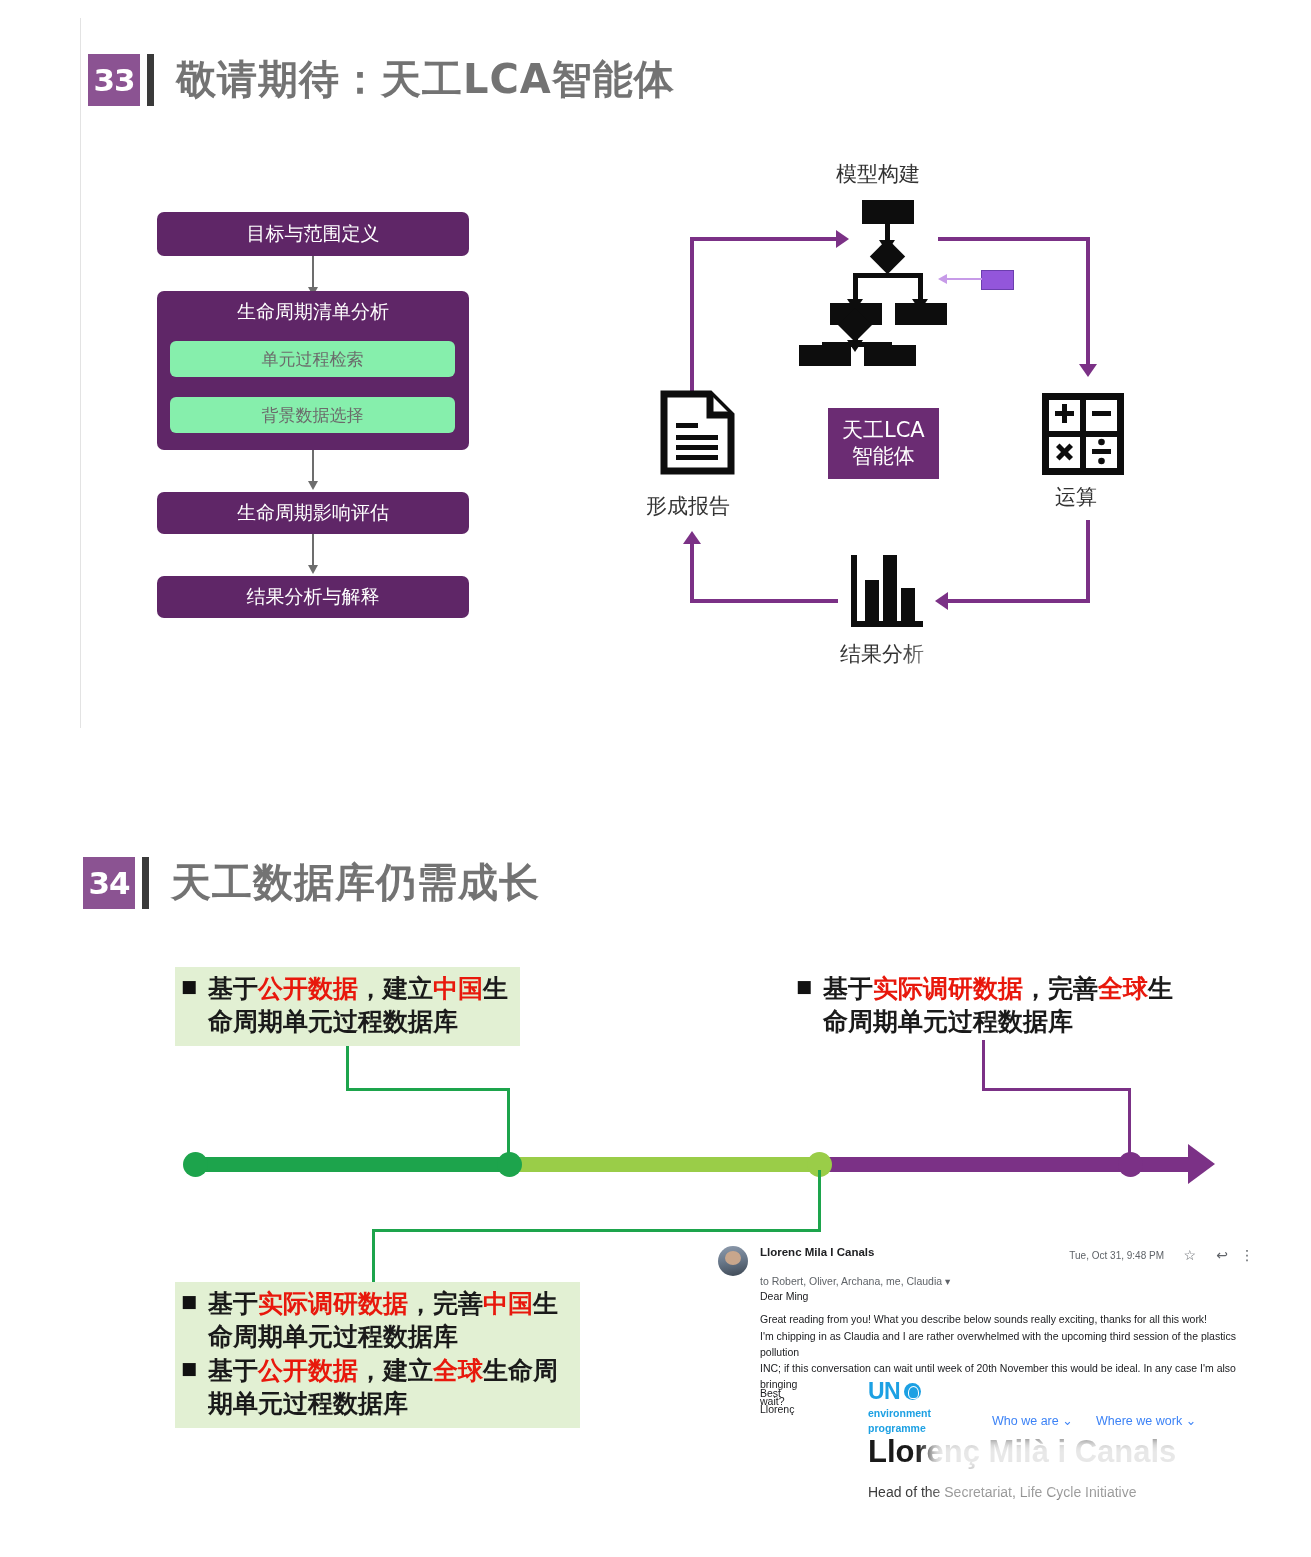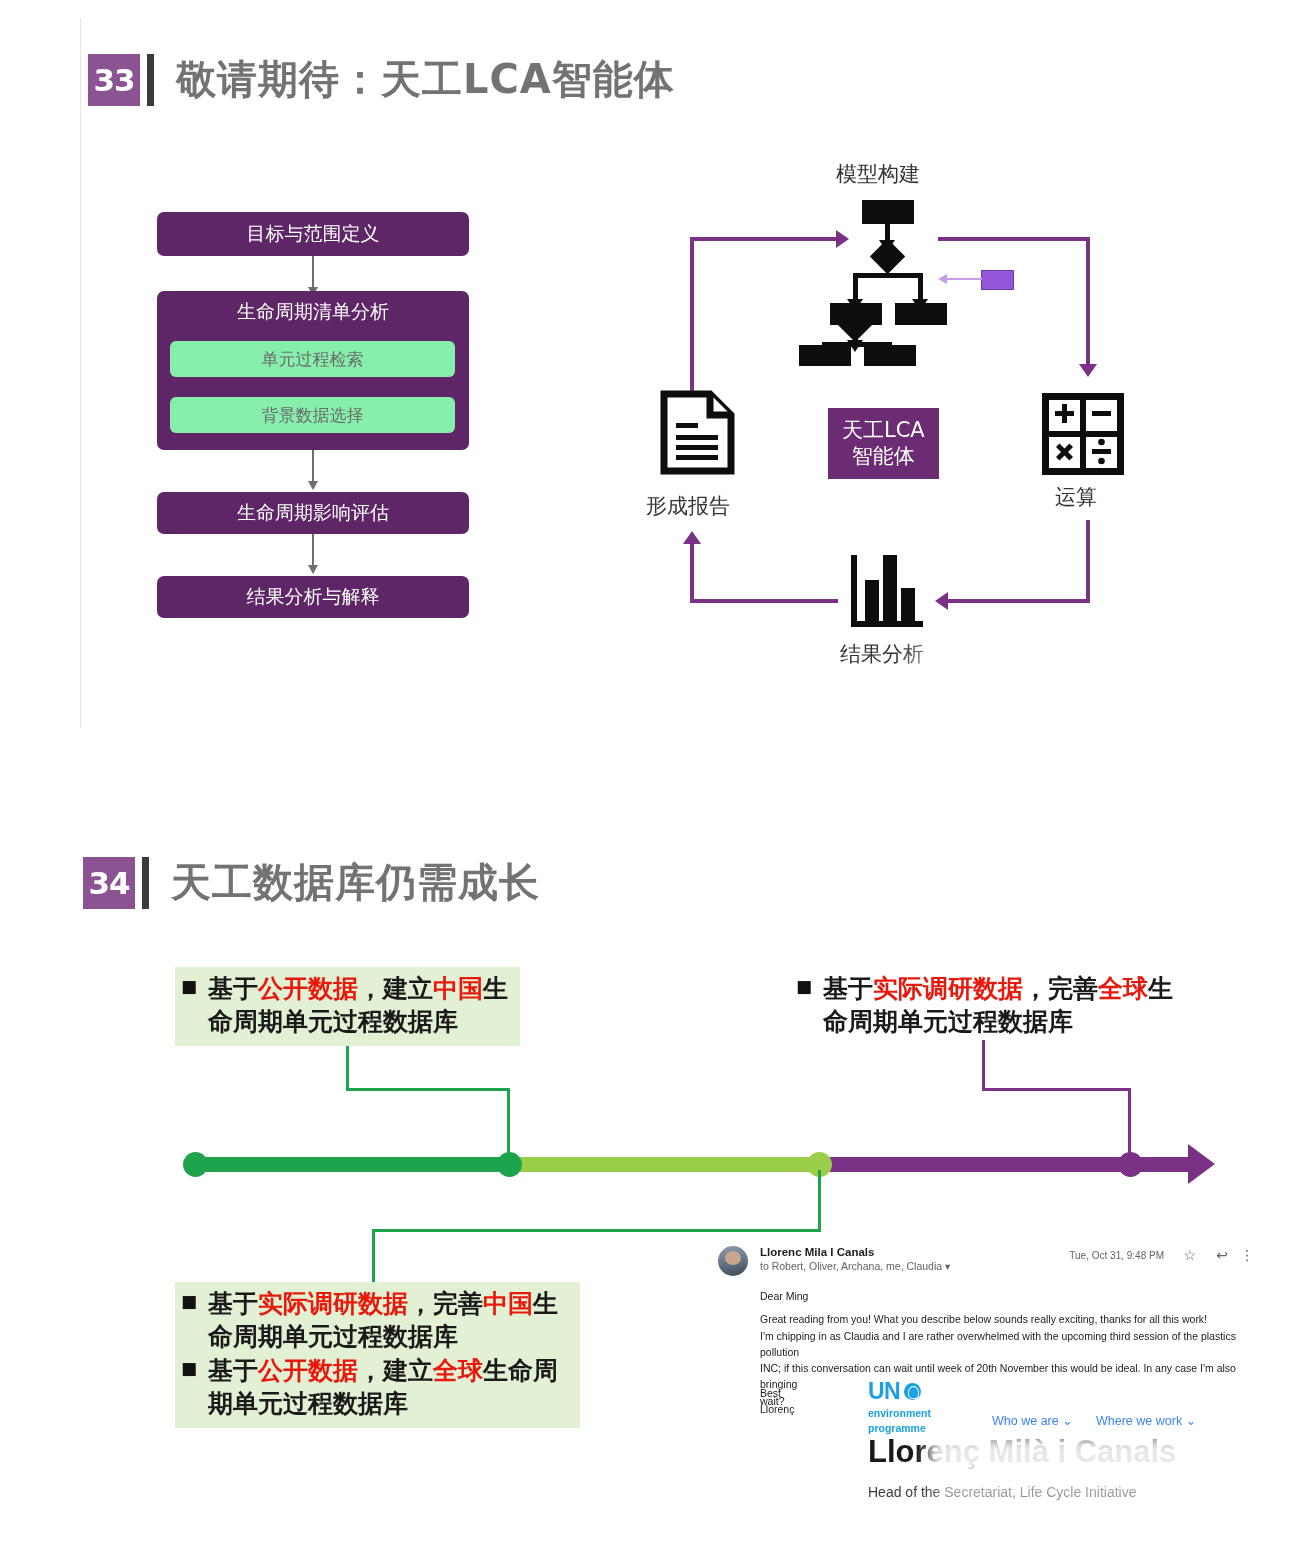--- a/index.html
+++ b/index.html
@@ -223,21 +223,21 @@
     width: 30px; height: 30px; border-radius: 50%;
     background: linear-gradient(170deg,#8e9bad 0%,#6b7a8c 45%,#3d4753 100%);
     position: relative; overflow: hidden; flex: none;
   }
   .em-avatar::after {
     content:""; position:absolute; left:7px; top:5px; width:16px; height:14px;
     border-radius:50%; background:#c8a68c;
   }
   .em-names { margin-left: 12px; }
   .em-sender { font-size: 11.5px; font-weight: bold; color: #202124; }
-  .em-to { font-size: 10.5px; color: #5f6368; margin-top: 2px; }
+  .em-to { font-size: 10.5px; color: #5f6368; margin-top: 17px; }
   .em-time { position: absolute; right: 104px; top: 12px; font-size: 10px; color: #5f6368; white-space: nowrap;}
   .em-ico { position: absolute; top: 9px; color: #5f6368; font-size: 14px; }
   .em-body { position: absolute; left: 50px; top: 50px; width: 500px; }
   .em-line { font-size: 10.5px; color: #202124; line-height: 1.55; }
   .em-sig { position: absolute; left: 50px; top: 148px; font-size: 10.5px; color: #202124; line-height: 1.5;}
   .un-logo { position: absolute; left: 158px; top: 140px; }
   .un-top { font-size: 23px; font-weight: bold; color: #1CA0E3; letter-spacing: -0.5px; display:flex; align-items:center;}
   .un-globe {
     width: 17px; height: 17px; border-radius: 50%;
     background: #1CA0E3; margin-left: 4px; position: relative;

